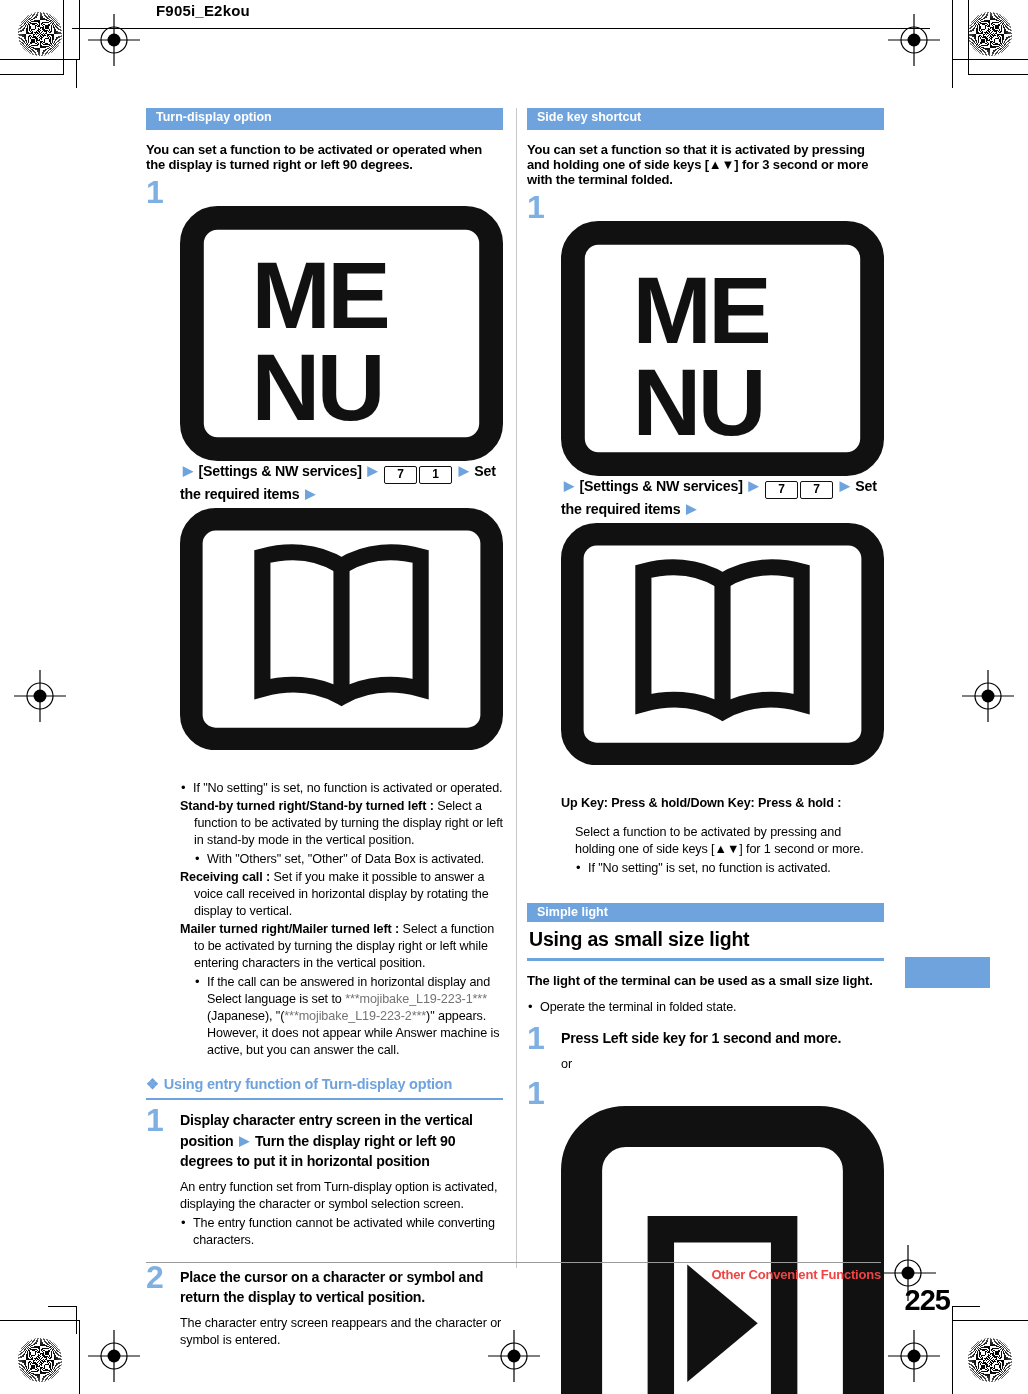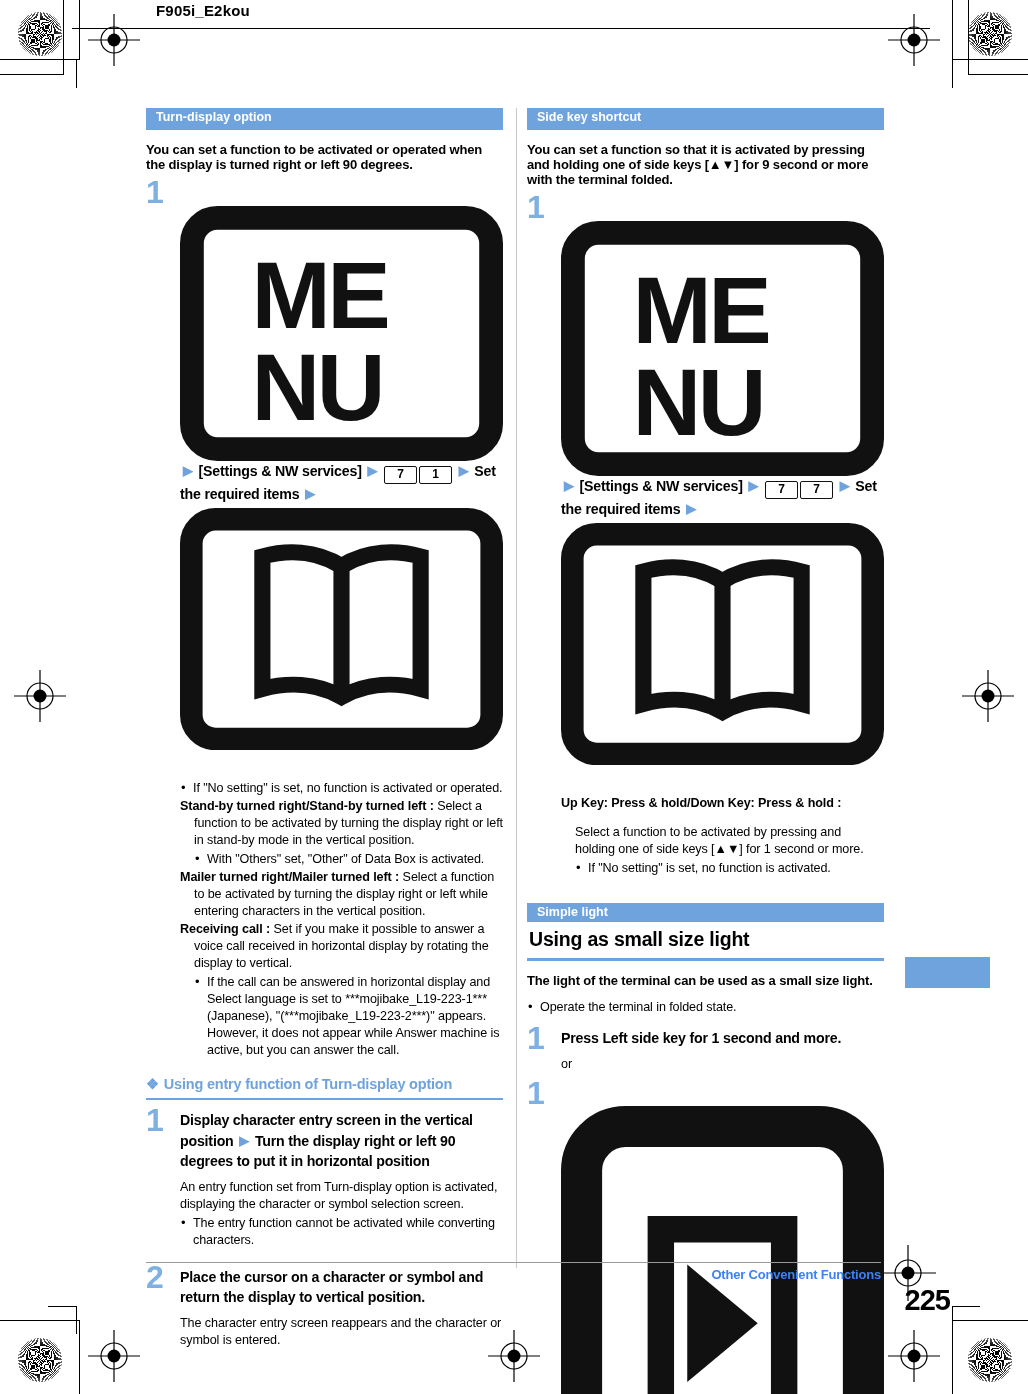--- a/index.html
+++ b/index.html
@@ -62,25 +62,25 @@
   .subsec-rule{height:2px;background:#6ea3de;margin-top:4px;}
   .ico-menu{width:19px;height:15px;position:relative;vertical-align:-3px;margin:0 1px;}
   .ico-menu svg{display:block;}
   .ico-book{width:20px;height:15px;vertical-align:-3px;margin:0 1px;}
   .ico-book svg{display:block;}
   .ico-small{width:11px;height:15px;vertical-align:-3px;margin:0 1px;}
   .ico-small svg{display:block;}
   .numkey{display:inline-block;min-width:31px;height:16px;border:1.4px solid #111;border-radius:2px;
     text-align:center;font-size:12px;font-weight:bold;line-height:15px;vertical-align:-2px;margin:0 1px;background:#fff;}
   .arw-b{color:#6ea3de;font-size:13px;vertical-align:1px;margin:0 2px;}
-  .mojibake{color:#000000;}
+  .mojibake{color:#737373;}
 
   
   .footer-rule{position:absolute;left:146px;top:1262px;width:735px;height:1px;background:#9a9a9a;}
-  .footer-chap{position:absolute;right:147px;top:1267px;color:#3b82f6;font-size:13px;font-weight:bold;letter-spacing:-.2px;}
+  .footer-chap{position:absolute;right:147px;top:1267px;color:#ef4444;font-size:13px;font-weight:bold;letter-spacing:-.2px;}
   .footer-page{position:absolute;right:78px;top:1272px;font-size:29px;font-weight:bold;letter-spacing:-1px;margin-top:12px;}
 
   
   .thumbtab{position:absolute;left:905px;top:957px;width:85px;height:31px;background:#6ea3de;}
 </style>
 </head>
 <body>
 
 <div class="page">
 
@@ -209,23 +209,23 @@
       <div class="step-body">
         <ul class="bul">
           <li>If "No setting" is set, no function is activated or operated.</li>
         </ul>
 
         <p class="defp"><span class="term">Stand-by turned right/Stand-by turned left :</span><span> Select a function to be activated by turning the display right or left in stand-by mode in the vertical position.</span></p>
         <ul class="bul indent">
           <li>With "Others" set, "Other" of Data Box is activated.</li>
         </ul>
 
+        <p class="defp"><span class="term">Receiving call :</span><span> Set if you make it possible to answer a voice call received in horizontal display by rotating the display to vertical.</span></p>
+
         <p class="defp"><span class="term">Mailer turned right/Mailer turned left :</span><span> Select a function to be activated by turning the display right or left while entering characters in the vertical position.</span></p>
-
-        <p class="defp"><span class="term">Receiving call :</span><span> Set if you make it possible to answer a voice call received in horizontal display by rotating the display to vertical.</span></p>
 
         <ul class="bul indent">
           <li><span>If the call can be answered in horizontal display and Select language is set to </span><span class="mojibake">***mojibake_L19-223-1***</span><span> (Japanese), "(</span><span class="mojibake">***mojibake_L19-223-2***</span><span>)" appears. However, it does not appear while Answer machine is active, but you can answer the call.</span></li>
         </ul>
       </div>
     </div>
 
     <div class="subsec">
       <div class="subsec-title"><span class="dia">❖</span><span>Using entry function of Turn-display option</span></div>
       <div class="subsec-rule"></div>
@@ -256,21 +256,21 @@
     </div>
 
   </div>
 
   <div class="col col-right">
 
     <div class="sec">
       <div class="sec-tag">Side key shortcut</div>
       <div class="sec-rule"></div>
     </div>
-    <p class="lead">You can set a function so that it is activated by pressing and holding one of side keys [▲▼] for 9 second or more with the terminal folded.</p>
+    <p class="lead">You can set a function so that it is activated by pressing and holding one of side keys [▲▼] for 3 second or more with the terminal folded.</p>
 
     <div class="step">
       <div class="step-num">1</div>
       <div class="step-head">
         <span class="ico-menu"><svg viewBox="0 0 19 15">
               <rect x="0.7" y="0.7" width="17.6" height="13.6" rx="1.5" fill="#fff" stroke="#111" stroke-width="1.4"></rect>
               <text x="4.2" y="7.2" font-family="Liberation Sans, sans-serif" font-size="5.6" font-weight="bold" fill="#111">ME</text>
               <text x="4.2" y="12.6" font-family="Liberation Sans, sans-serif" font-size="5.6" font-weight="bold" fill="#111">NU</text>
             </svg></span>
         <span class="arw-b">▶</span>

